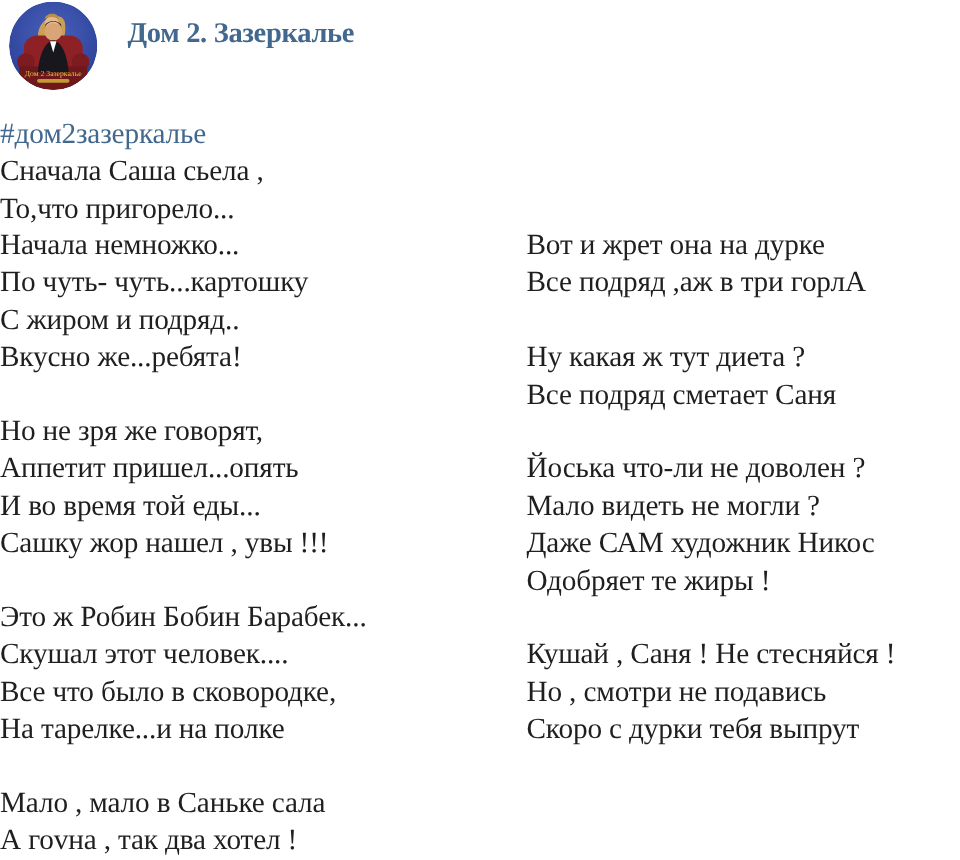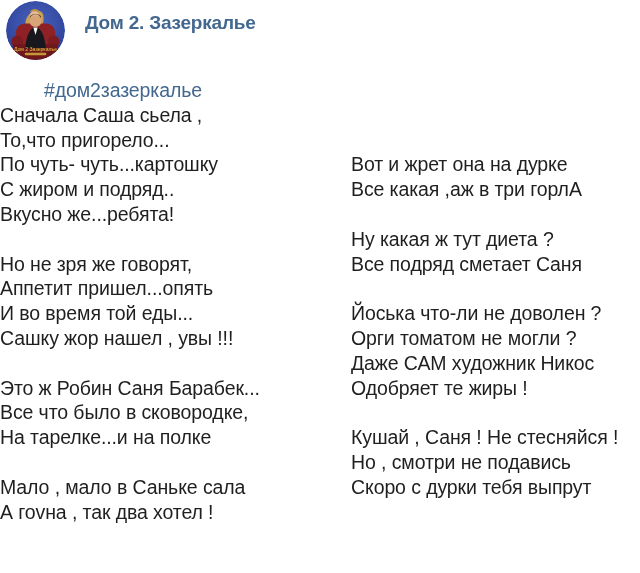--- a/index.html
+++ b/index.html
@@ -8,21 +8,21 @@
     --background:#ffffff;
   }
   *{box-sizing:border-box;margin:0;padding:0;}
   html,body{width:640px;height:573px;overflow:hidden;}
   body{
     background:var(--background);
     font-family:"Liberation Sans",sans-serif;
     position:relative;
     color:var(--text);
   }
-  .post{position:absolute;inset:0;}
+  .post{position:absolute;inset:0;font-family:Liberation Serif, serif;}
   
   .avatar{
     position:absolute;left:6px;top:1px;width:59px;height:59px;
     border-radius:50%;overflow:hidden;cursor:pointer;
   }
   .avatar svg{display:block;width:100%;height:100%;}
   .community-name{
     position:absolute;left:85px;top:12px;
     font-size:19px;font-weight:700;letter-spacing:-0.2px;
     color:var(--link-blue);text-decoration:none;cursor:pointer;
@@ -31,21 +31,21 @@
   
   .col{position:absolute;white-space:nowrap;}
   .col-left{left:0;top:78px;width:352px;}
   .col-right{left:351px;top:152.4px;width:289px;}
   .line{
     height:24.8px;line-height:24.8px;
     font-size:19.5px;letter-spacing:-0.1px;
     color:var(--text);
   }
   .hashtag{
-    display:block;color:var(--link-blue);text-decoration:none;cursor:pointer;padding-left:44px;
+    display:block;color:var(--link-blue);text-decoration:none;cursor:pointer;
   }
 </style>
 </head>
 <body>
 
 <div class="post">
 
   <div>
     <div class="avatar">
       <svg viewBox="0 0 60 60" aria-hidden="true">
@@ -88,46 +88,48 @@
         </g>
       </svg>
     </div>
     <a class="community-name">Дом 2. Зазеркалье</a>
   </div>
 
   <div class="col col-left">
     <a class="line hashtag">#дом2зазеркалье</a>
     <div class="line">Сначала Саша сьела ,</div>
     <div class="line">То,что пригорело...</div>
+    <div class="line">Начала немножко...</div>
     <div class="line">По чуть- чуть...картошку</div>
     <div class="line">С жиром и подряд..</div>
     <div class="line">Вкусно же...ребята!</div>
     <div class="line"></div>
     <div class="line">Но не зря же говорят,</div>
     <div class="line">Аппетит пришел...опять</div>
     <div class="line">И во время той еды...</div>
     <div class="line">Сашку жор нашел , увы !!!</div>
     <div class="line"></div>
-    <div class="line">Это ж Робин Саня Барабек...</div>
+    <div class="line">Это ж Робин Бобин Барабек...</div>
+    <div class="line">Скушал этот человек....</div>
     <div class="line">Все что было в сковородке,</div>
     <div class="line">На тарелке...и на полке</div>
     <div class="line"></div>
     <div class="line">Мало , мало в Саньке сала</div>
     <div class="line">А гоvна , так два хотел !</div>
   </div>
 
   <div class="col col-right">
     <div class="line">Вот и жрет она на дурке</div>
-    <div class="line">Все какая ,аж в три горлА</div>
+    <div class="line">Все подряд ,аж в три горлА</div>
     <div class="line"></div>
     <div class="line">Ну какая ж тут диета ?</div>
     <div class="line">Все подряд сметает Саня</div>
     <div class="line"></div>
     <div class="line">Йоська что-ли не доволен ?</div>
-    <div class="line">Орги томатом не могли ?</div>
+    <div class="line">Мало видеть не могли ?</div>
     <div class="line">Даже САМ художник Никос</div>
     <div class="line">Одобряет те жиры !</div>
     <div class="line"></div>
     <div class="line">Кушай , Саня ! Не стесняйся !</div>
     <div class="line">Но , смотри не подавись</div>
     <div class="line">Скоро с дурки тебя выпрут</div>
   </div>
 
 </div>
 

